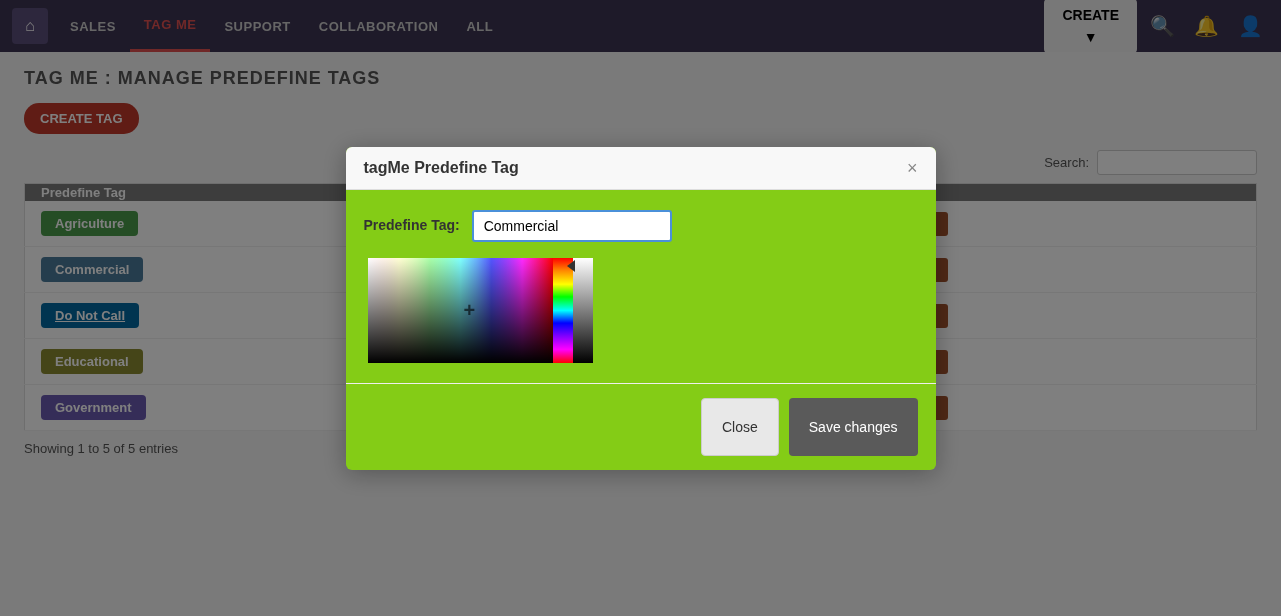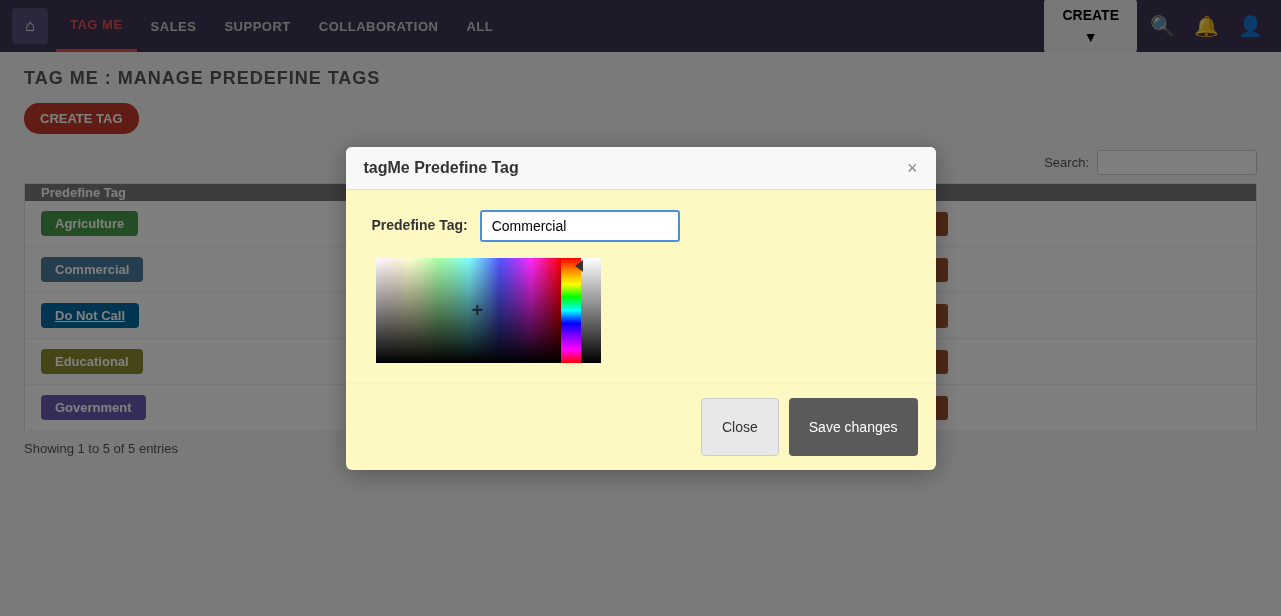--- a/index.html
+++ b/index.html
@@ -185,21 +185,21 @@
     .modal-overlay {
       position: fixed;
       top: 0; left: 0; right: 0; bottom: 0;
       background: rgba(0,0,0,0.5);
       z-index: 100;
       display: flex;
       align-items: center;
       justify-content: center;
     }
     .modal {
-      background: #fef9c3;
+      background: #84cc16;
       border-radius: 6px;
       width: 590px;
       min-height: 200px;
       box-shadow: 0 4px 24px rgba(0,0,0,0.3);
       padding: 0;
       position: relative;
     }
     .modal-header {
       background: #f8f8f8;
       border-bottom: 1px solid #ddd;
@@ -216,21 +216,21 @@
     }
     .modal-close {
       background: none;
       border: none;
       font-size: 18px;
       cursor: pointer;
       color: #888;
       line-height: 1;
     }
     .modal-body {
-      padding: 20px 26px;
+      padding: 20px 18px;
     }
     .modal-field-row {
       display: flex;
       align-items: flex-start;
       gap: 12px;
       margin-bottom: 16px;
     }
     .modal-label {
       font-size: 14px;
       color: #333;
@@ -354,22 +354,22 @@
     }
   </style>
 </head>
 <body>
 
 <nav class="topnav">
   <button class="nav-home">
     <span>⌂</span>
   </button>
   <div class="nav-links">
+    <a class="nav-link">SALES</a>
     <a class="nav-link active">TAG ME</a>
-    <a class="nav-link">SALES</a>
     <a class="nav-link">SUPPORT</a>
     <a class="nav-link">COLLABORATION</a>
     <a class="nav-link">ALL</a>
   </div>
   <div class="nav-right">
     <button class="create-btn">
       <span>CREATE</span>
       <span>▼</span>
     </button>
     <button class="nav-icon-btn">

